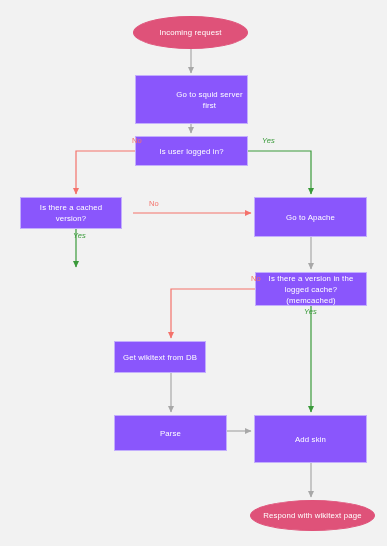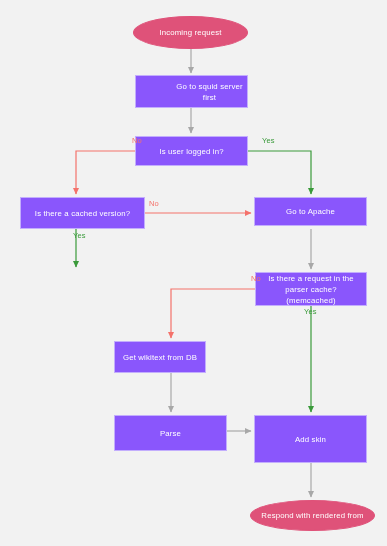--- a/index.html
+++ b/index.html
@@ -51,21 +51,21 @@
   }
   .edge-label {
     position: absolute;
     font-size: 7.5px;
     line-height: 9px;
     letter-spacing: 0.1px;
     white-space: nowrap;
     margin-left: 12px;
   }
   .lbl-no  { color: #f4726b; }
-  .lbl-yes { color: #3a9a3a; }
+  .lbl-yes { color: #3a9a3a; font-style: italic; }
 </style>
 </head>
 <body>
 
 <svg id="canvas" viewBox="0 0 387 546" width="387" height="546" xmlns="http://www.w3.org/2000/svg">
   <defs>
     <marker id="ah-gray" markerWidth="7" markerHeight="7" refX="5.2" refY="3" orient="auto">
       <path d="M0,0.4 L5.6,3 L0,5.6 z" fill="#a8a8a8"></path>
     </marker>
     <marker id="ah-red" markerWidth="7" markerHeight="7" refX="5.2" refY="3" orient="auto">
@@ -103,55 +103,55 @@
     <path d="M311,447 L311,497" stroke="#a8a8a8" marker-end="url(#ah-gray)"></path>
   </g>
 </svg>
 
 <div class="node-layer">
 
   <div class="node terminal" style="left:133px; top:16px; width:115px; height:33px;">
     <span>Incoming request</span>
   </div>
 
-  <div class="node process" style="left:135px; top:75px; width:113px; height:33px;padding-left:40px;">
+  <div class="node process" style="left:135px; top:75px; width:113px; height:49px;padding-left:40px;">
     <span>Go to squid server first</span>
   </div>
 
   <div class="node process" style="left:135px; top:136px; width:113px; height:30px;">
     <span>Is user logged in?</span>
   </div>
 
-  <div class="node process" style="left:20px; top:197px; width:125px; height:32px;text-align:right;">
+  <div class="node process" style="left:20px; top:197px; width:102px; height:32px;">
     <span>Is there a cached version?</span>
   </div>
 
-  <div class="node process" style="left:254px; top:197px; width:113px; height:29px;">
+  <div class="node process" style="left:254px; top:197px; width:113px; height:40px;">
     <span>Go to Apache</span>
   </div>
 
 
   <div class="node process" style="left:255px; top:272px; width:112px; height:34px;">
-    <span>Is there a request in the parser cache? (memcached)</span>
+    <span>Is there a version in the logged cache? (memcached)</span>
   </div>
 
   <div class="node process" style="left:114px; top:341px; width:92px; height:32px;">
     <span>Get wikitext from DB</span>
   </div>
 
   <div class="node process" style="left:114px; top:415px; width:113px; height:36px;">
     <span>Parse</span>
   </div>
 
   <div class="node process" style="left:254px; top:415px; width:113px; height:48px;">
     <span>Add skin</span>
   </div>
 
   <div class="node terminal" style="left:250px; top:500px; width:125px; height:31px;">
-    <span>Respond with rendered from</span>
+    <span>Respond with wikitext page</span>
   </div>
 
   <span class="edge-label lbl-no" style="left:120px; top:136px;">No</span>
   <span class="edge-label lbl-yes" style="left:250px; top:136px;">Yes</span>
   <span class="edge-label lbl-no" style="left:137px; top:199px;">No</span>
   <span class="edge-label lbl-yes" style="left:61px;  top:231px;">Yes</span>
   <span class="edge-label lbl-no" style="left:239px; top:274px;">No</span>
   <span class="edge-label lbl-yes" style="left:292px; top:307px;">Yes</span>
 
 </div>

